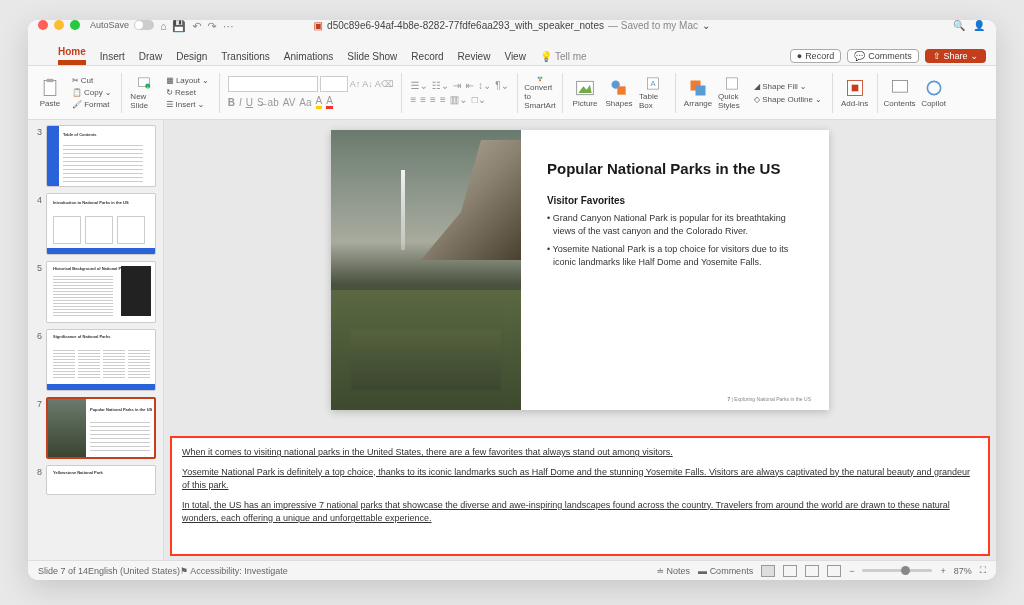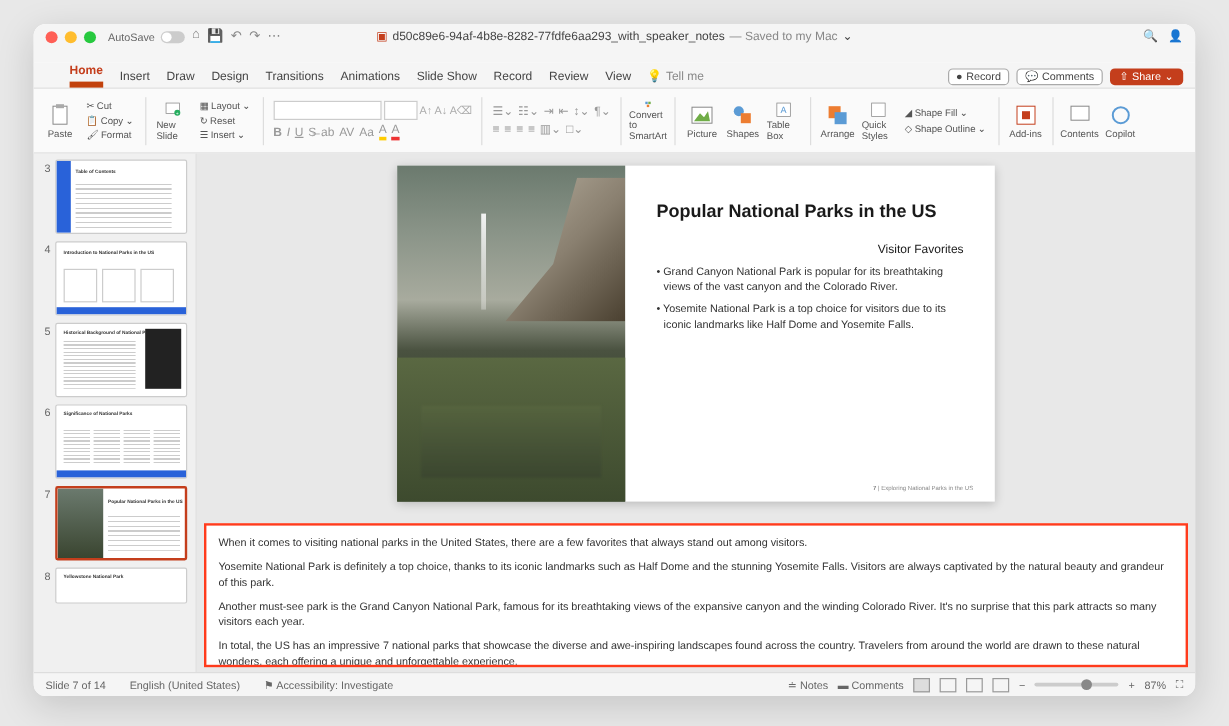--- a/index.html
+++ b/index.html
@@ -1,18 +1,18 @@
 <!DOCTYPE html>
 <html><head>
 <meta charset="utf-8">
 <style>
 * { margin: 0; padding: 0; box-sizing: border-box; font-family: -apple-system, BlinkMacSystemFont, "Segoe UI", sans-serif; }
 body { background: #e8e8e8; width: 1024px; height: 605px; overflow: hidden; position: relative; }
 .window { position: absolute; top: 20px; left: 28px; width: 968px; height: 560px; background: #fff; border-radius: 10px; box-shadow: 0 8px 30px rgba(0,0,0,0.15); display: flex; flex-direction: column; overflow: hidden; }
-.titlebar { height: 24px; display: flex; align-items: flex-end; padding: 16px 10px; background: #f5f5f5; position: relative; font-size: 10px; color: #444; }
+.titlebar { height: 24px; display: flex; align-items: flex-start; padding: 0 10px; background: #f5f5f5; position: relative; font-size: 10px; color: #444; }
 .traffic { display: flex; gap: 6px; }
 .tl { width: 10px; height: 10px; border-radius: 50%; }
 .tl.red { background: #ff5f56; } .tl.yellow { background: #ffbd2e; } .tl.green { background: #27c93f; }
 .autosave { margin-left: 10px; display: flex; align-items: center; gap: 5px; font-size: 9px; color: #666; }
 .toggle { width: 20px; height: 10px; background: #ccc; border-radius: 5px; position: relative; }
 .toggle::after { content: ""; position: absolute; left: 1px; top: 1px; width: 8px; height: 8px; background: #fff; border-radius: 50%; }
 .qat { margin-left: 6px; display: flex; gap: 6px; color: #888; }
 .qat span { font-size: 11px; }
 .doctitle { position: absolute; left: 50%; transform: translateX(-50%); display: flex; align-items: center; gap: 4px; }
 .titlebar-right { margin-left: auto; display: flex; gap: 8px; color: #888; }
@@ -45,28 +45,28 @@
 .main { flex: 1; display: flex; flex-direction: column; background: #e8e8e8; }
 .canvas { flex: 1; display: flex; align-items: flex-start; justify-content: center; padding: 10px 0 0 0; overflow: hidden; }
 .slide { width: 498px; height: 280px; background: #fff; box-shadow: 0 2px 8px rgba(0,0,0,0.2); display: flex; position: relative; }
 .slide-img { width: 190px; height: 280px; background: linear-gradient(180deg, #6b7a6e 0%, #8a9488 20%, #a8ab9e 40%, #4a5240 55%, #3a4530 70%, #2a3822 100%); position: relative; }
 .mountain { position: absolute; top: 10px; right: 0; width: 100px; height: 120px; background: linear-gradient(135deg, #b8b0a0 0%, #8a8070 50%, #4a4030 100%); clip-path: polygon(60% 0%, 100% 0%, 100% 100%, 0% 100%, 40% 60%); }
 .waterfall { position: absolute; top: 40px; left: 70px; width: 4px; height: 80px; background: linear-gradient(180deg, rgba(255,255,255,0.9), rgba(255,255,255,0.3)); }
 .meadow { position: absolute; bottom: 0; left: 0; right: 0; height: 120px; background: linear-gradient(180deg, #5a6842 0%, #3d4a2e 100%); }
 .reflection { position: absolute; bottom: 20px; left: 20px; right: 20px; height: 60px; background: linear-gradient(180deg, rgba(90,104,66,0.6), rgba(58,69,48,0.8)); filter: blur(1px); }
 .slide-content { flex: 1; padding: 30px 26px; }
 .slide-title { font-size: 15px; font-weight: 700; color: #1a1a1a; margin-bottom: 18px; }
-.slide-sub { font-size: 10px; font-weight: 400; color: #1a1a1a; margin-bottom: 6px; text-align: right; }
+.slide-sub { font-size: 10px; font-weight: 700; color: #1a1a1a; margin-bottom: 6px; }
 .slide-bullet { font-size: 9px; color: #333; margin-bottom: 6px; line-height: 1.4; padding-left: 6px; text-indent: -6px; }
 .slide-footer { position: absolute; bottom: 8px; right: 18px; font-size: 5px; color: #888; }
 
 .notes { border: 2px solid #ff3b1c; margin: 4px 6px 4px 6px; padding: 8px 10px; background: #fff; font-size: 9px; color: #333; line-height: 1.5; height: 120px; overflow: hidden; }
-.notes p { margin-bottom: 6px; }
-
-.status { height: 20px; background: #f5f5f5; border-top: 1px solid #ddd; display: flex; align-items: center; padding: 0 10px; font-size: 9px; color: #666; gap: 20px; }
+.notes p { margin-bottom: 6px; text-decoration: underline; }
+
+.status { height: 20px; background: #f5f5f5; border-top: 1px solid #ddd; display: flex; align-items: center; padding: 0 10px; font-size: 9px; color: #666; gap: 0; }
 .status-right { margin-left: auto; display: flex; align-items: center; gap: 8px; }
 .zoom-slider { width: 70px; height: 3px; background: #ccc; position: relative; border-radius: 2px; }
 .zoom-slider::after { content: ""; position: absolute; left: 55%; top: -3px; width: 9px; height: 9px; background: #888; border-radius: 50%; }
 .view-btn { width: 14px; height: 12px; border: 1px solid #999; display: inline-block; }
 .view-btn.active { background: #ddd; }
 </style>
 </head>
 <body>
 
 <div class="window">
@@ -333,21 +333,20 @@
           </div>
           <div class="slide-footer">
             <b>7</b> | <span>Exploring National Parks in the US</span>
           </div>
         </div>
       </div>
 
       <div class="notes">
         <p>When it comes to visiting national parks in the United States, there are a few favorites that always stand out among visitors.</p>
         <p>Yosemite National Park is definitely a top choice, thanks to its iconic landmarks such as Half Dome and the stunning Yosemite Falls. Visitors are always captivated by the natural beauty and grandeur of this park.</p>
-        <p>Another must-see park is the Grand Canyon National Park, famous for its breathtaking views of the expansive canyon and the winding Colorado River. It's no surprise that this park attracts so many visitors each year.</p>
         <p>In total, the US has an impressive 7 national parks that showcase the diverse and awe-inspiring landscapes found across the country. Travelers from around the world are drawn to these natural wonders, each offering a unique and unforgettable experience.</p>
       </div>
     </div>
   </div>
 
   <div class="status">
     <span>Slide 7 of 14</span>
     <span>English (United States)</span>
     <span>⚑ <span>Accessibility: Investigate</span></span>
     <div class="status-right">

